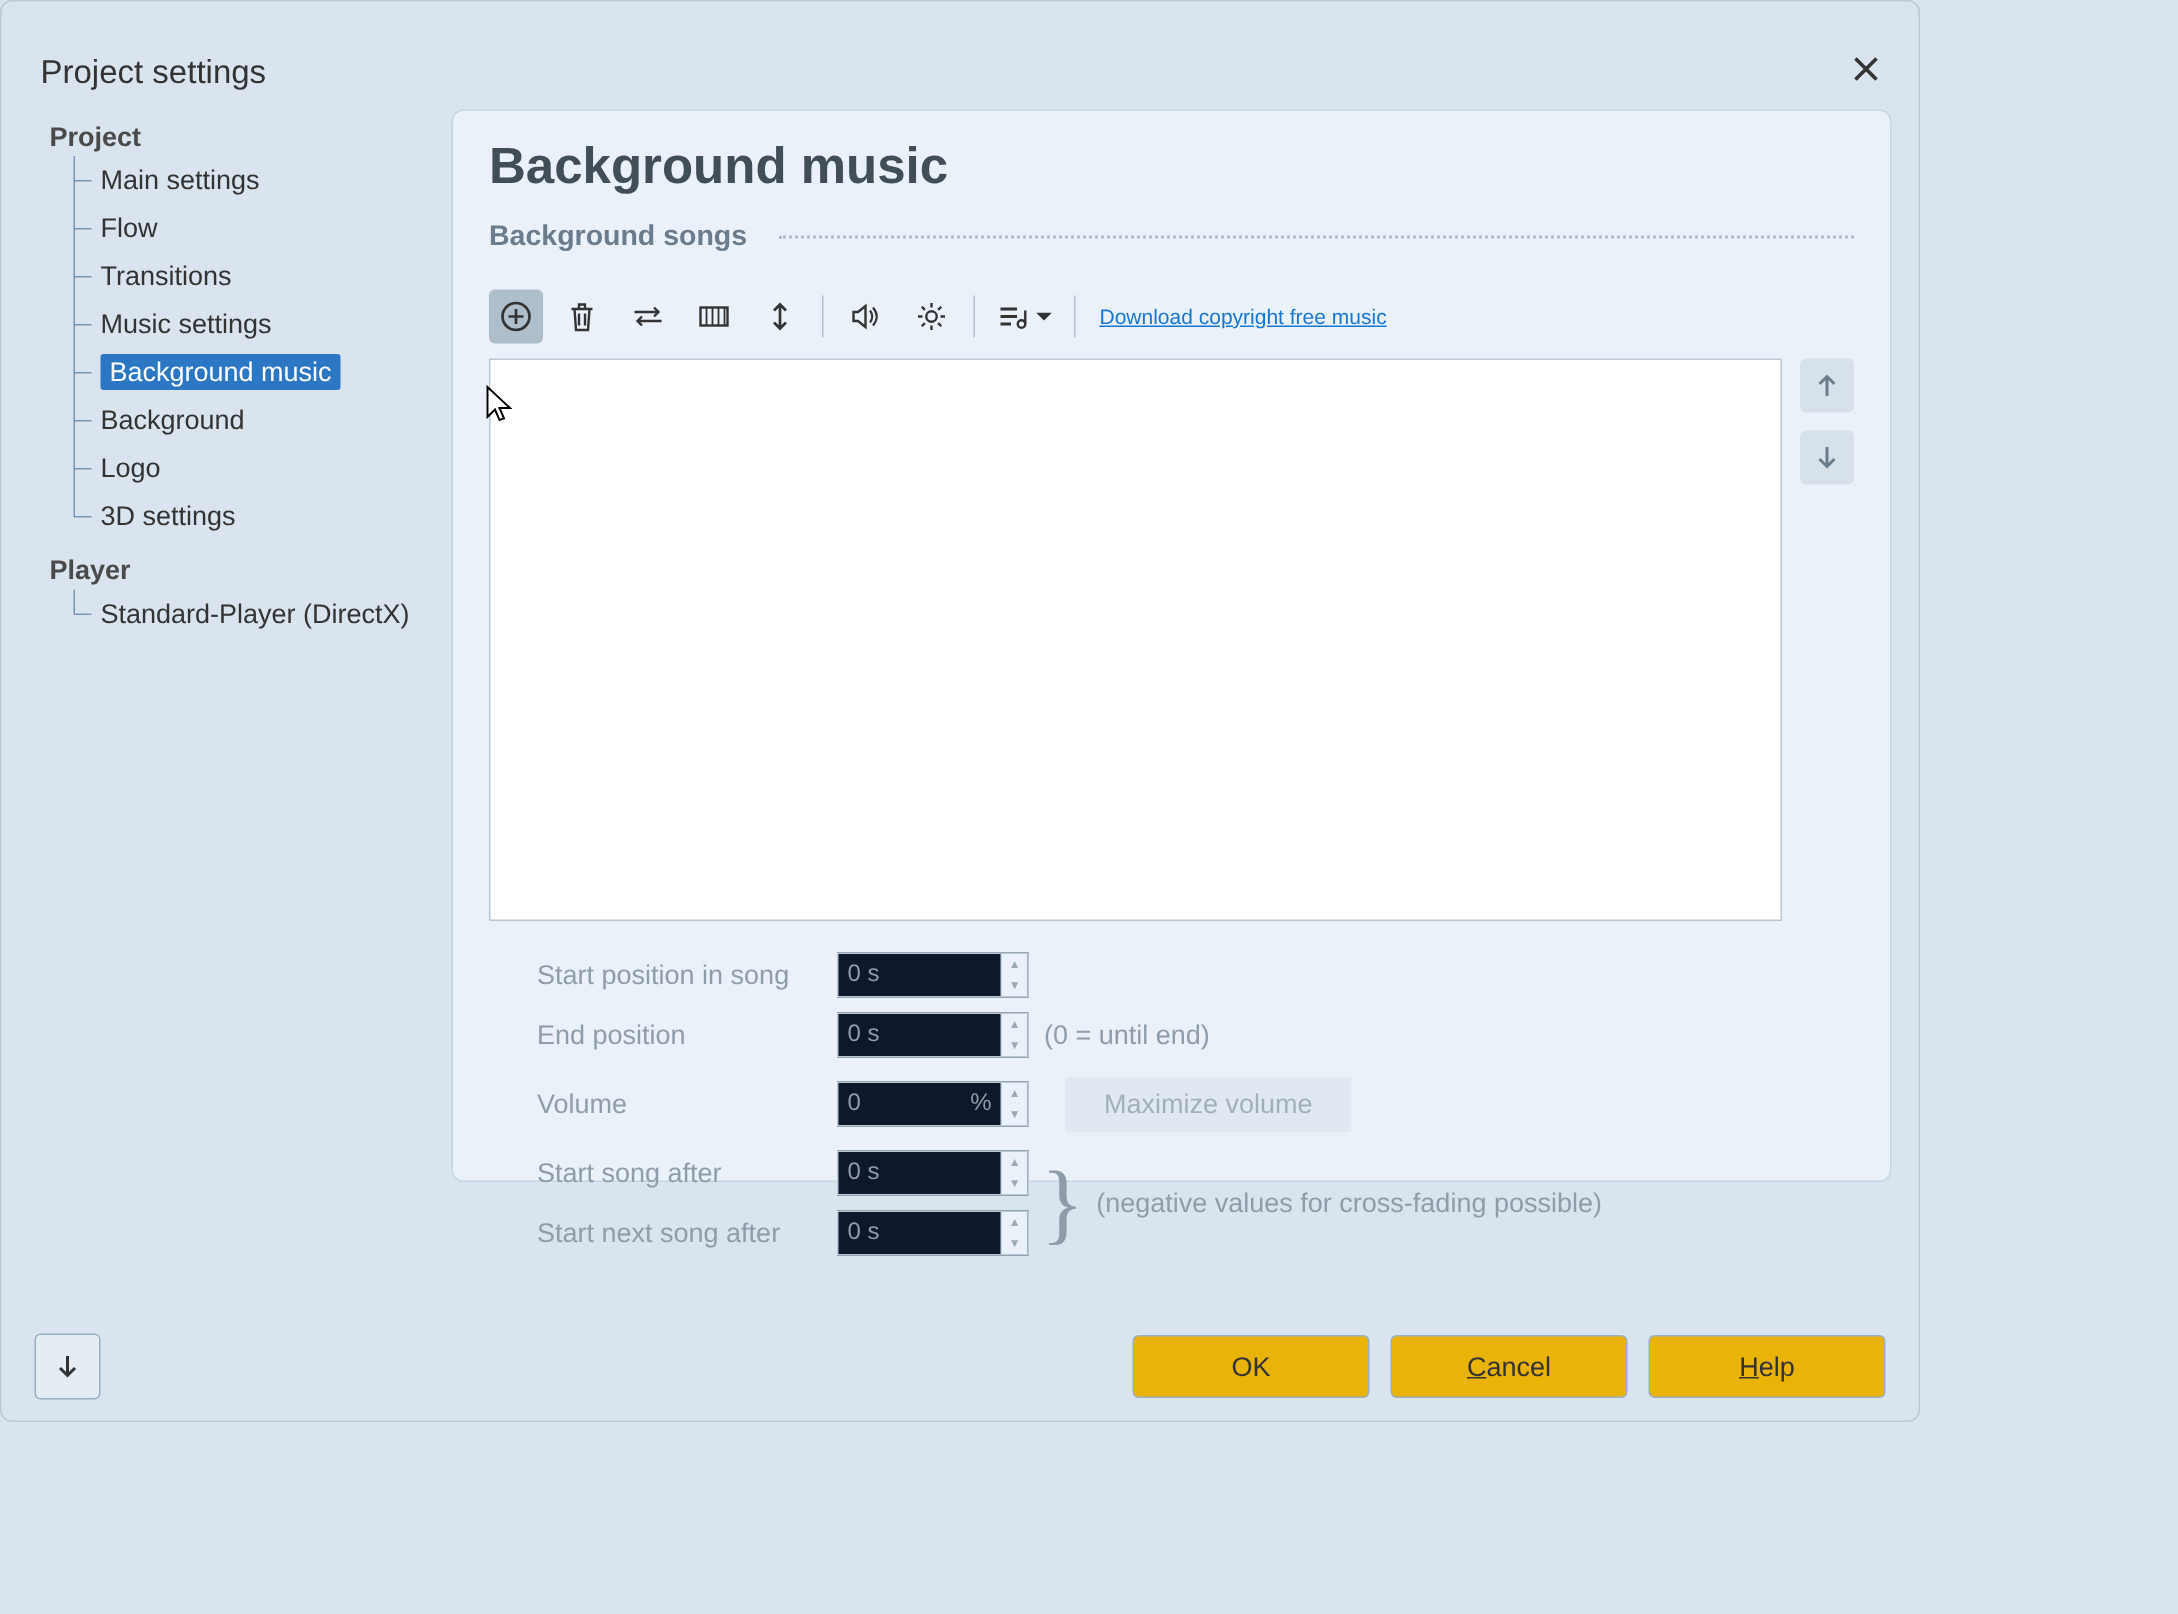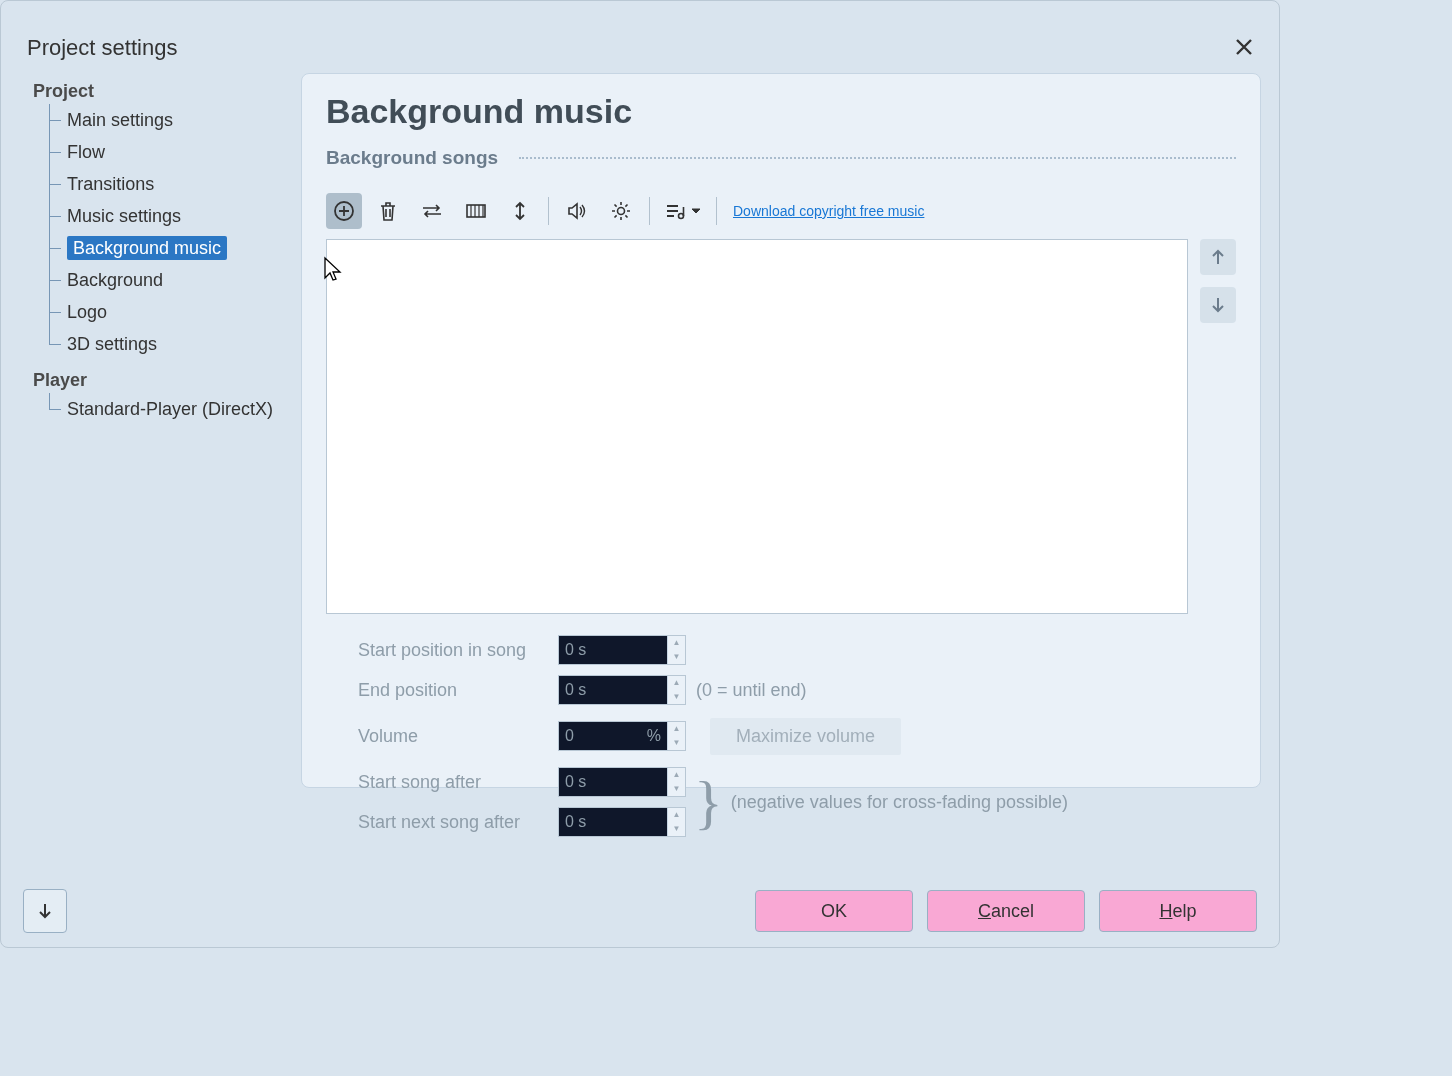--- a/index.html
+++ b/index.html
@@ -215,21 +215,21 @@
     border: 1px solid #99b0c4;
     background: #e4edf4;
     border-radius: 4px;
     display: flex; align-items: center; justify-content: center;
     cursor: pointer;
   }
   .footer-right { margin-left: auto; display: flex; gap: 14px; }
   .dlg-btn {
     width: 158px;
     height: 42px;
-    background: #f9a8d4;
+    background: #eab308;
     border: 1px solid #99b0c4;
     border-radius: 4px;
     font-size: 18px;
     color: #333;
     cursor: pointer;
   }
   .dlg-btn .ul { text-decoration: underline; }
   .cursor-overlay {
     position: absolute;
     pointer-events: none;

